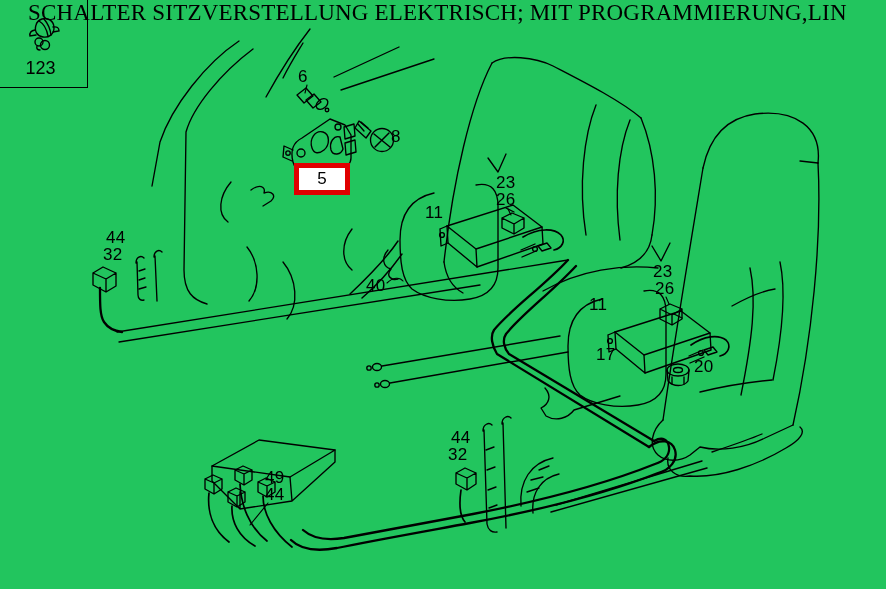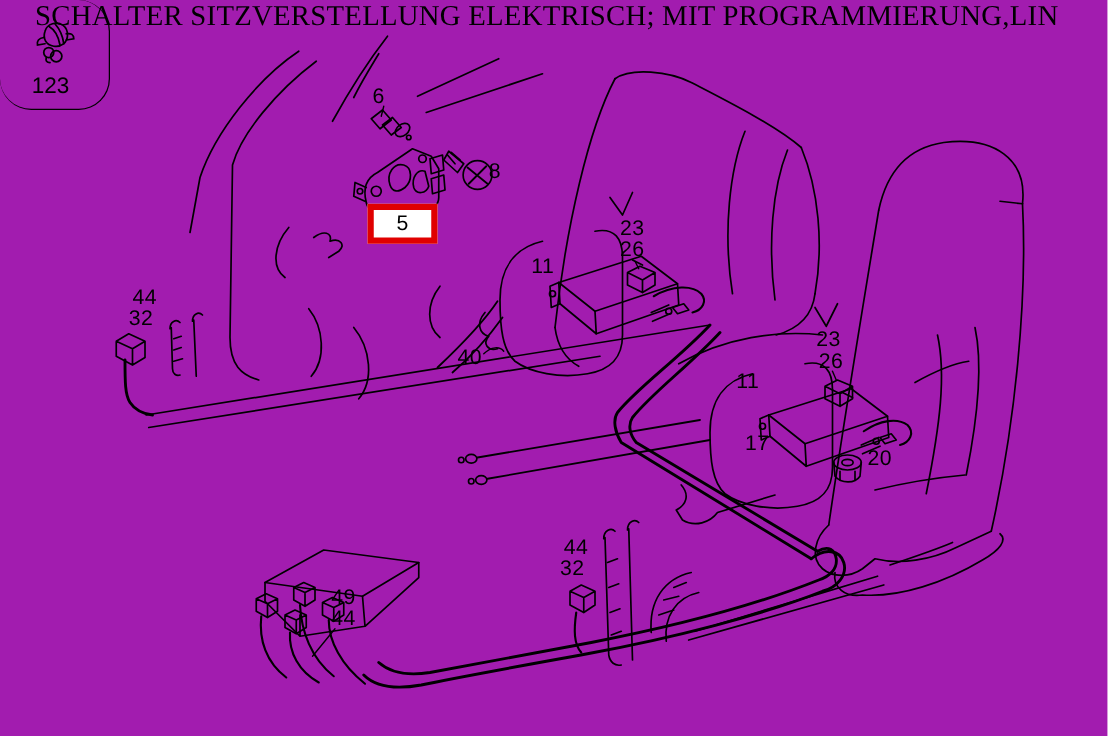--- a/index.html
+++ b/index.html
@@ -1,21 +1,21 @@
 <!DOCTYPE html>
 <html><head>
 <meta charset="utf-8">
 <style>
   html,body{margin:0;padding:0;background:#fff;}
-  .stage{position:relative;width:886px;height:589px;background:#a21caf;overflow:hidden;
+  .stage{position:relative;width:886px;height:589px;background:#22c55e;overflow:hidden;
          font-family:"Liberation Sans",sans-serif;color:#000;}
   .title{position:absolute;left:28px;top:0px;z-index:6;white-space:nowrap;
          font-family:"Liberation Serif",serif;font-size:23px;letter-spacing:.2px;}
   .legend-box{position:absolute;left:0;top:0;width:88px;height:88px;z-index:6;
-              border-right:1.5px solid #000;border-bottom:1.5px solid #000;box-sizing:border-box;border-radius:25px;}
+              border-right:1.5px solid #000;border-bottom:1.5px solid #000;box-sizing:border-box;}
   .legend-num{position:absolute;left:0;right:6px;top:58px;text-align:center;font-size:18px;}
   .legend-ico{position:absolute;left:24px;top:16px;}
   .art{position:absolute;left:0;top:0;z-index:2;pointer-events:none;}
   .art path,.art circle,.art ellipse{fill:none;stroke:#000;stroke-width:1.35;
         stroke-linecap:round;stroke-linejoin:round;}
   .art .w2{stroke-width:2.3;}
   .art .w17{stroke-width:1.7;}
   .art .w14{stroke-width:1.45;}
   .art .thin{stroke-width:1.1;}
   .plabel{position:absolute;z-index:5;font-size:17px;line-height:1.05;letter-spacing:.4px;}

